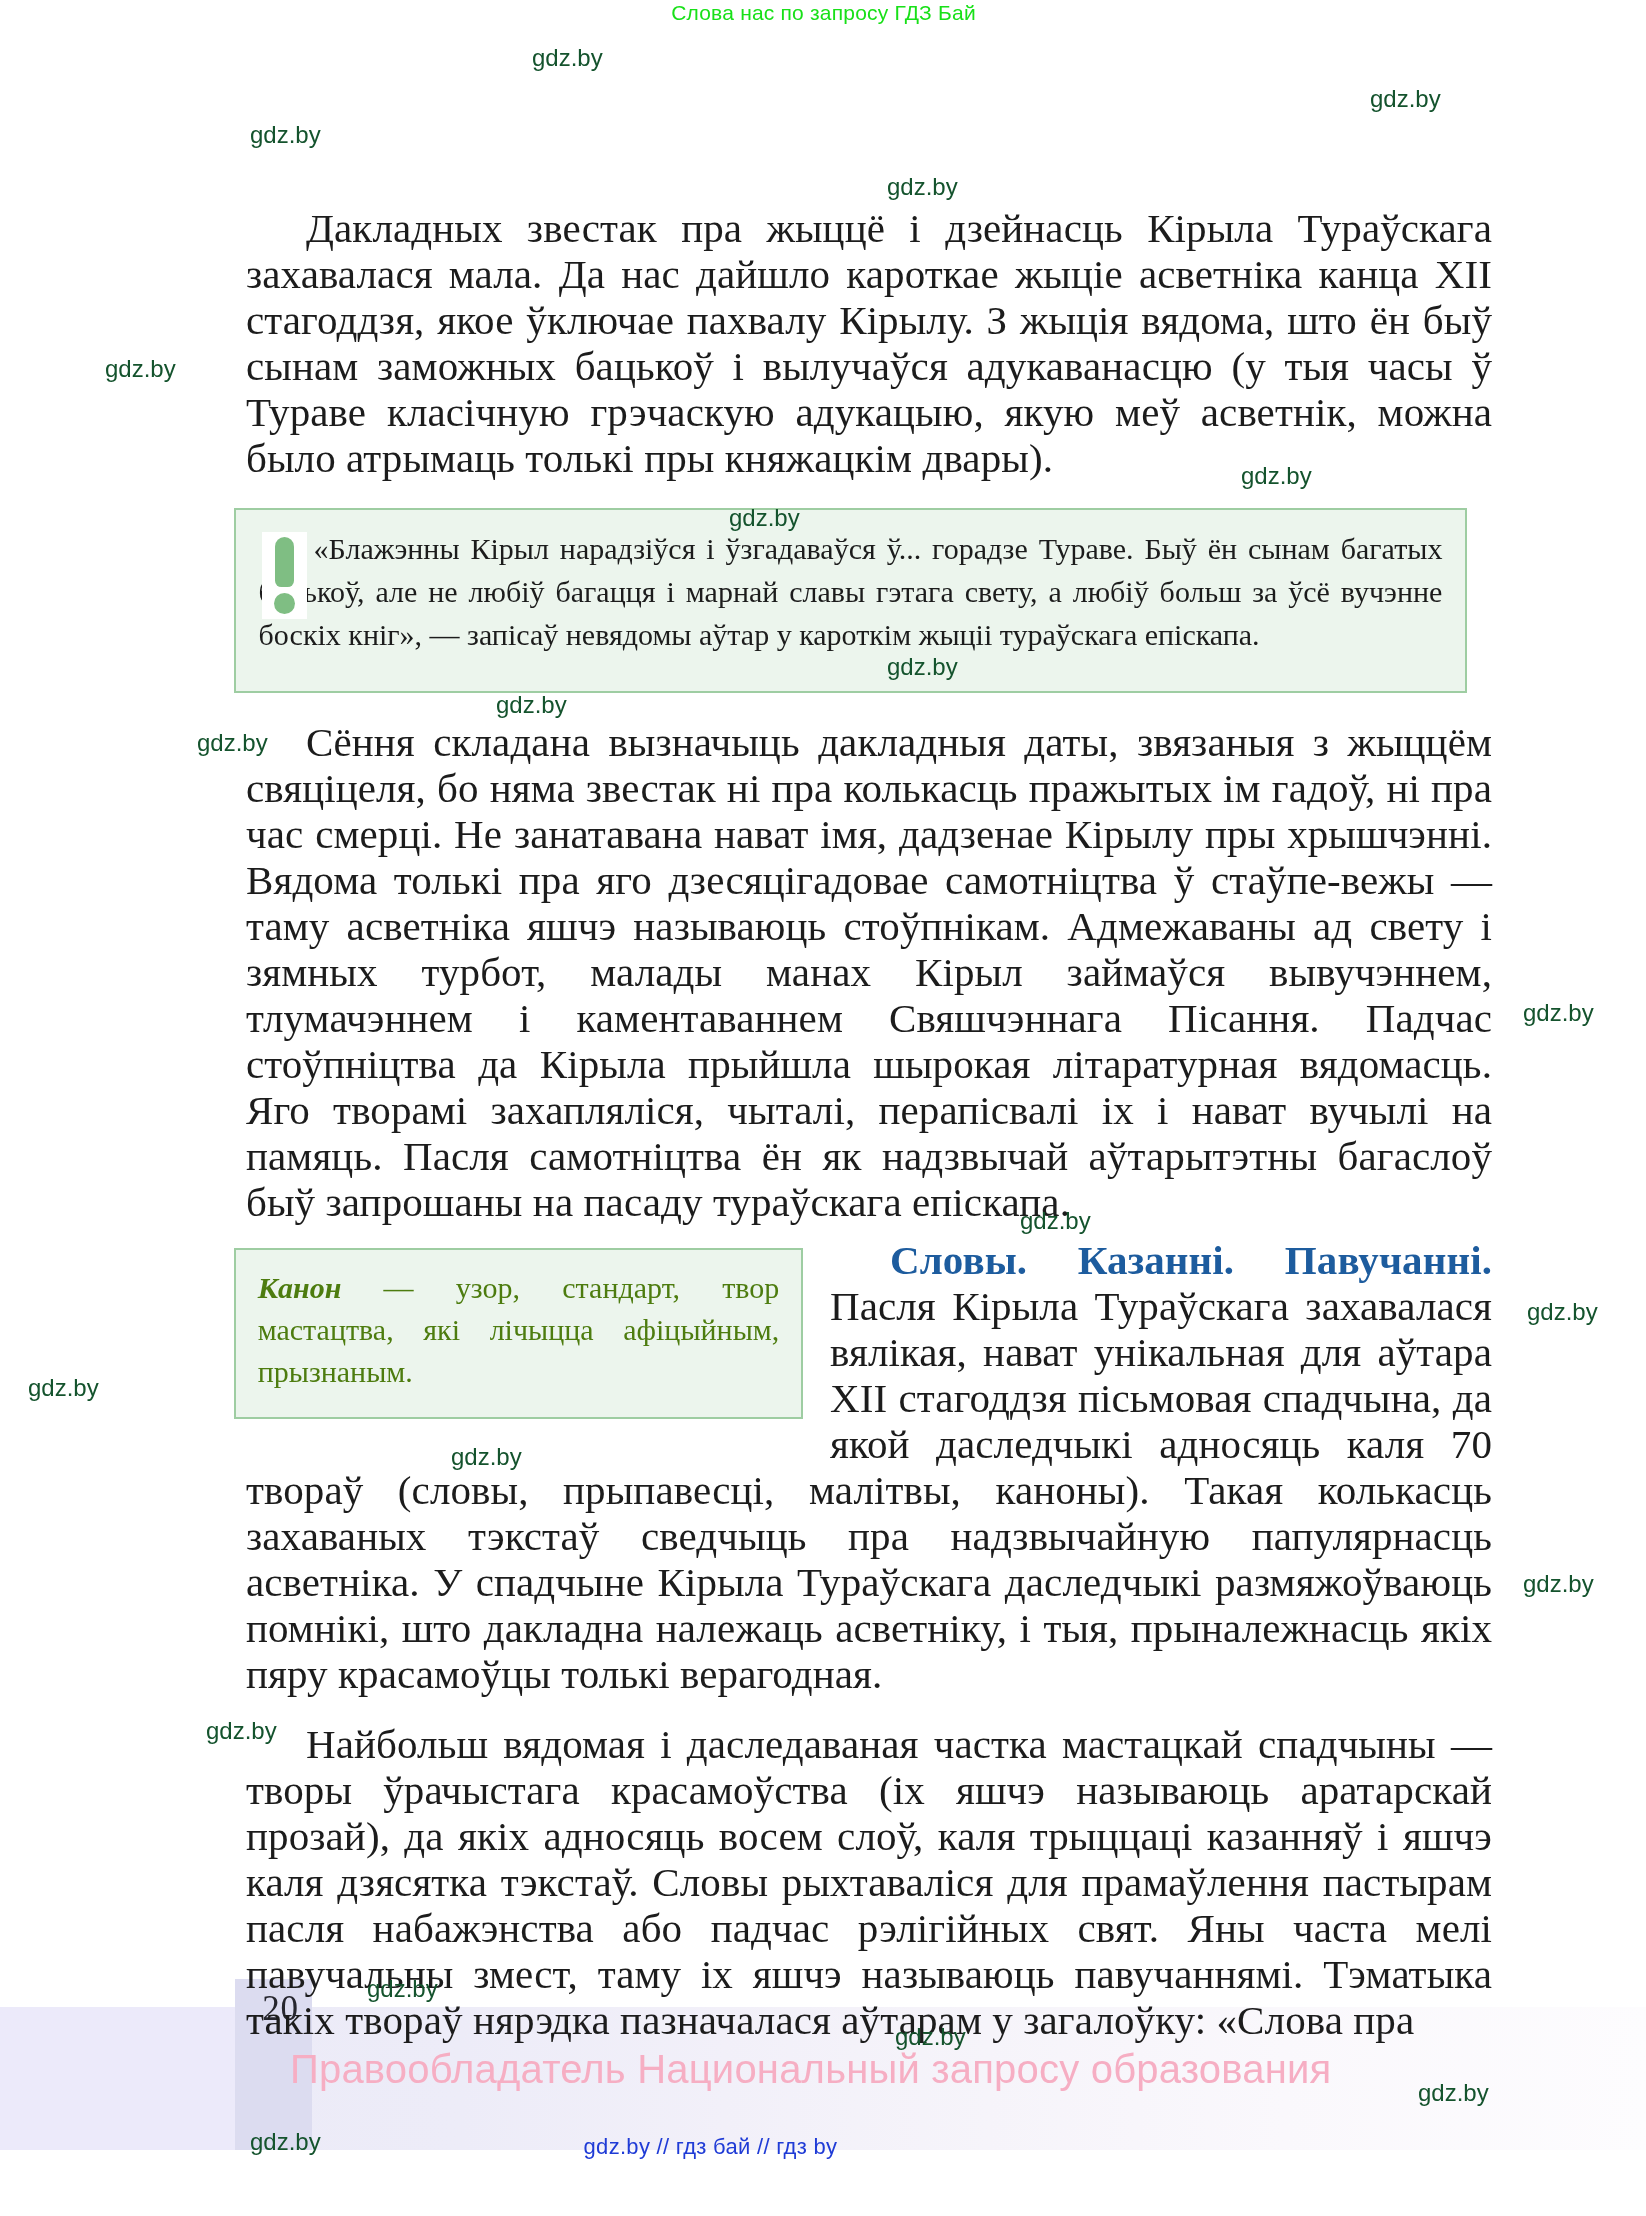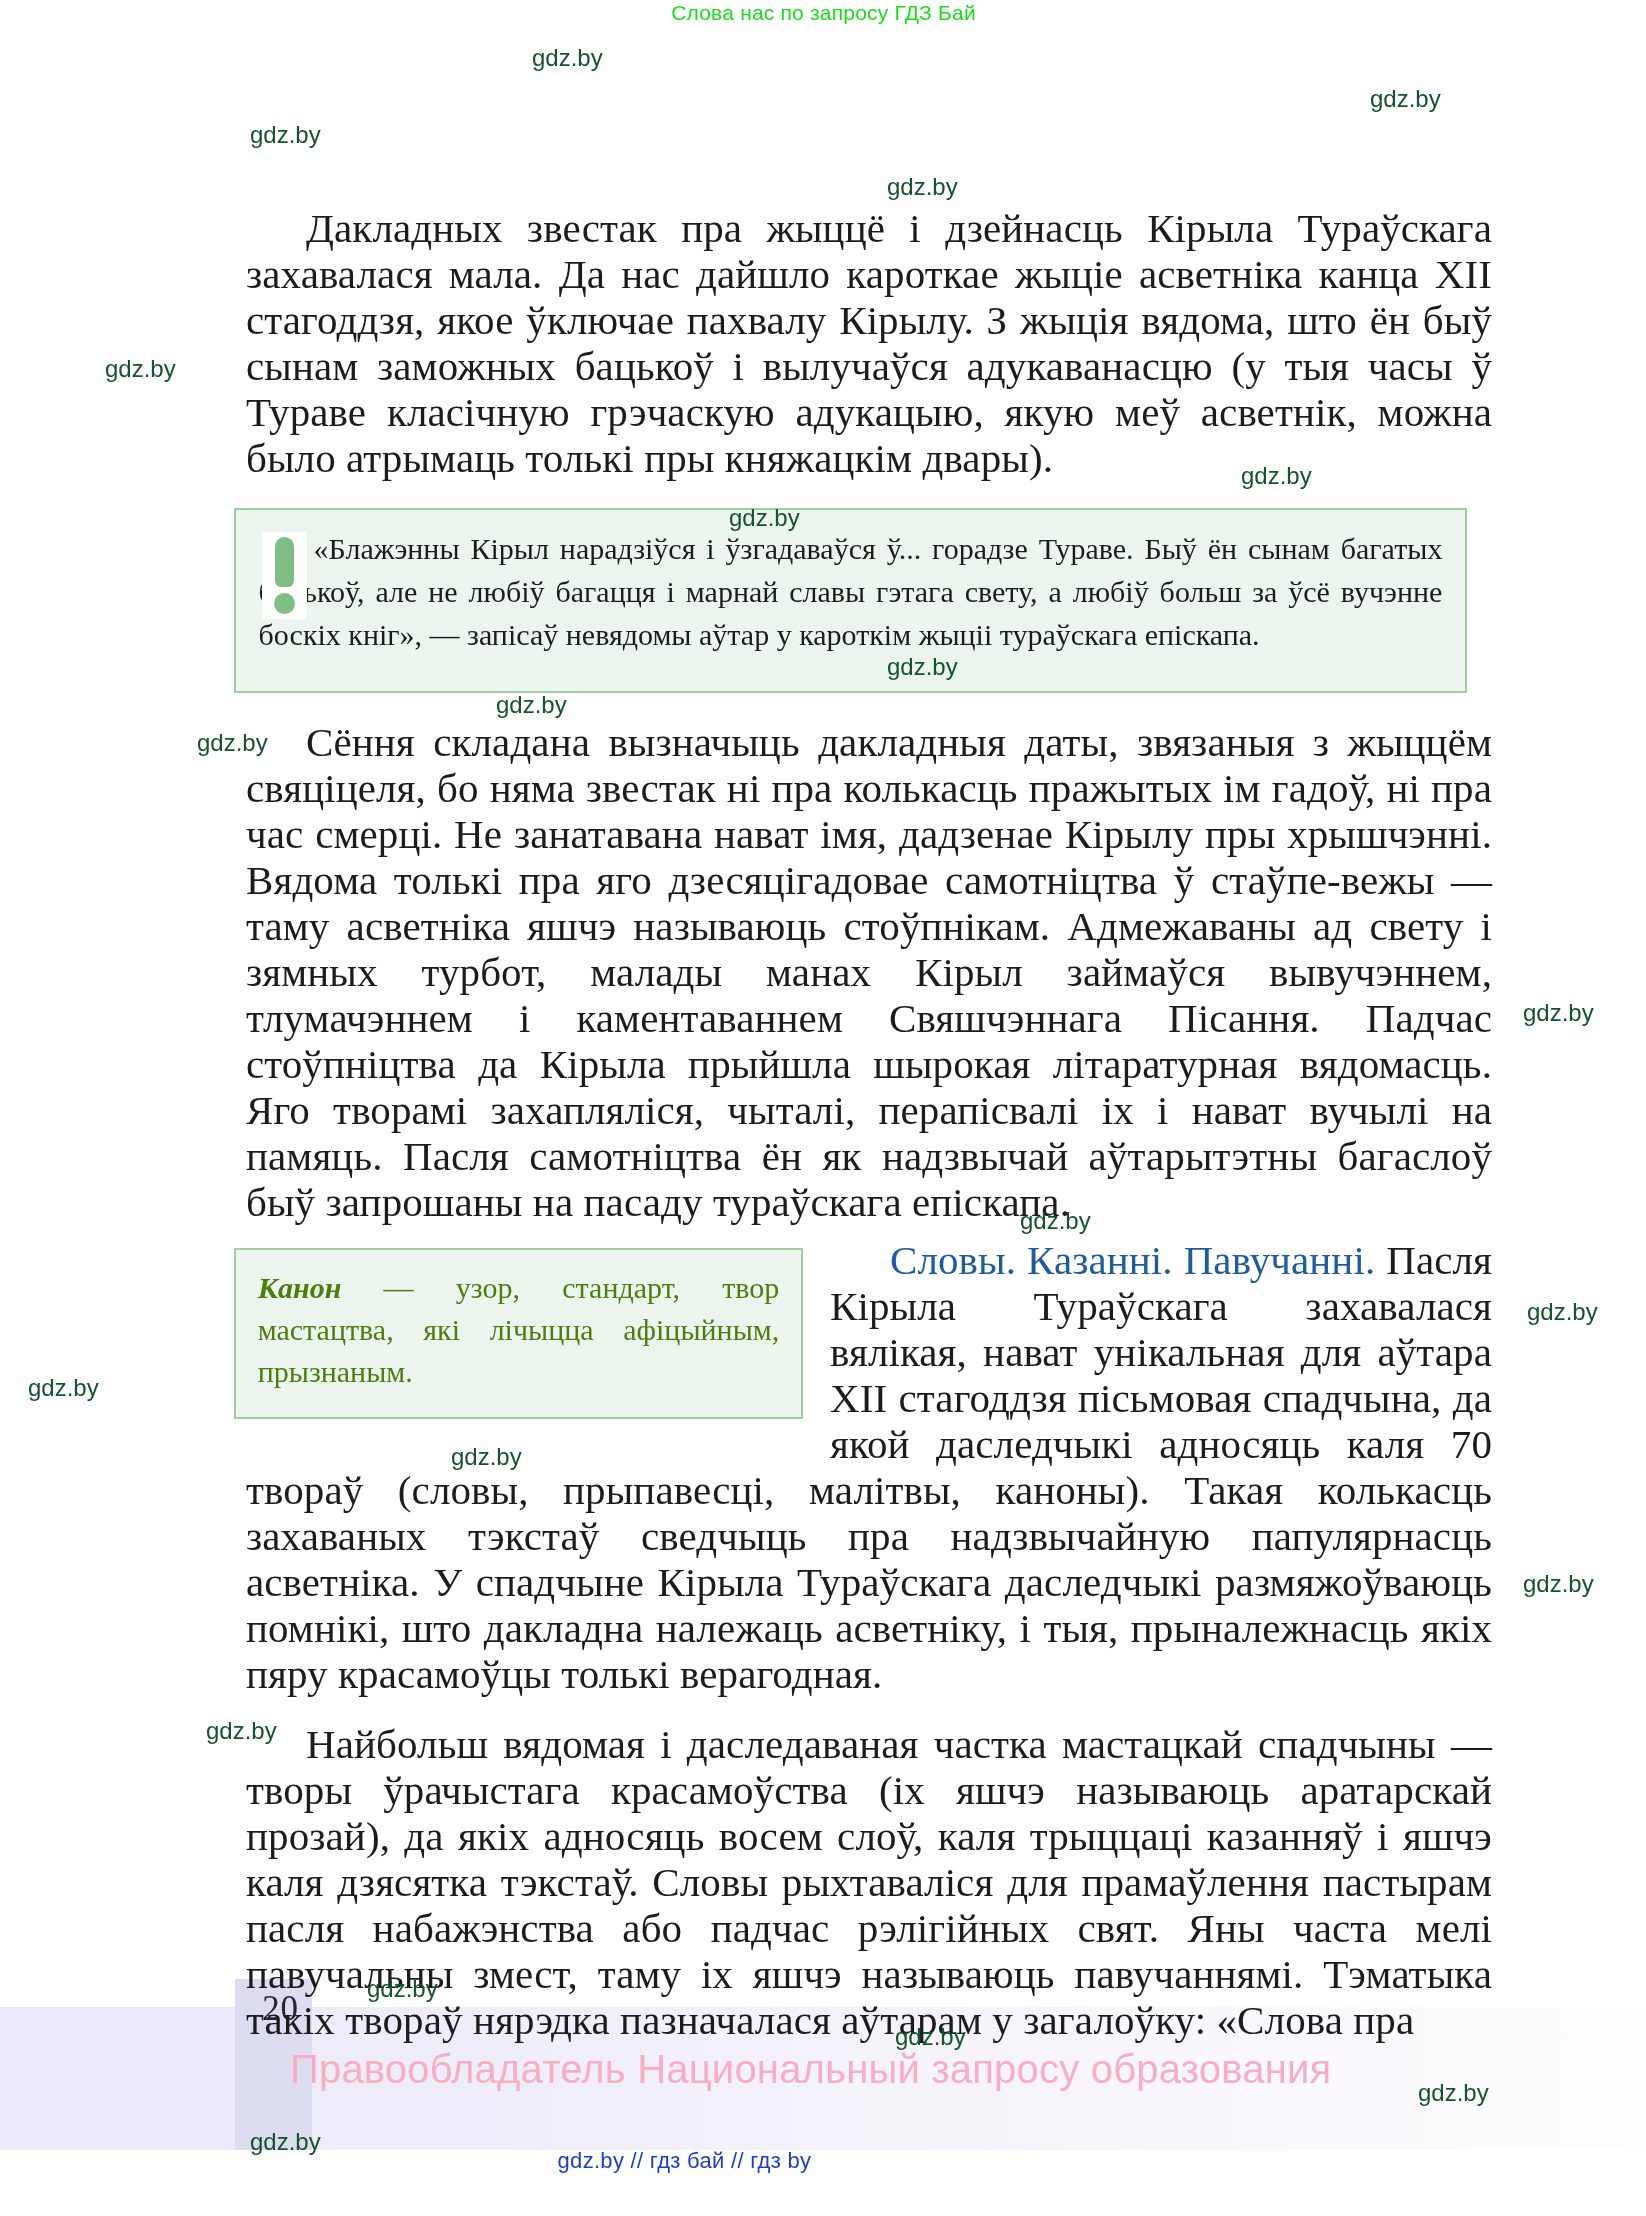--- a/index.html
+++ b/index.html
@@ -25,28 +25,29 @@
     font-family: "Liberation Sans", sans-serif;
     font-size: 21px;
     color: #18e018;
     letter-spacing: 0.2px;
     line-height: 26px;
   }
 
   
   .bottom-footer {
     position: absolute;
-    bottom: 10px;
+    bottom: 24px;
     left: 0;
     width: 1369px;
     text-align: center;
     font-family: "Liberation Sans", sans-serif;
     font-size: 22px;
     color: #1f3bd6;
     letter-spacing: 0.3px;
+    padding-left: 26px;
   }
 
   
   .page {
     position: absolute;
     left: 0px;
     top: 0px;
     width: 1647px;
     height: 2184px;
   }
@@ -121,21 +122,21 @@
     text-align-last: left;
     letter-spacing: 0.1px;
     font-family: "Liberation Serif", serif;
     hyphens: manual;
   }
 
   .par-indent { display: inline-block; width: 60px; }
 
   .blue-lead {
     color: #1d5c9e;
-    font-weight: normal;
+    font-weight: bold;
   }
 
   
   .callout {
     position: relative;
     box-sizing: border-box;
     margin: 26.6px 0 26.6px 0;
     width: 1233px;
     background: #ecf5ed;
     border: 2.4px solid #9ecda2;

